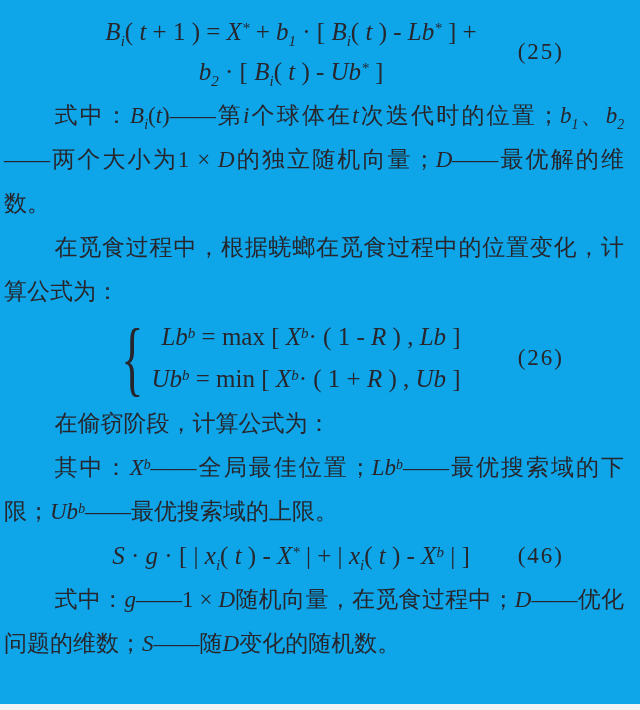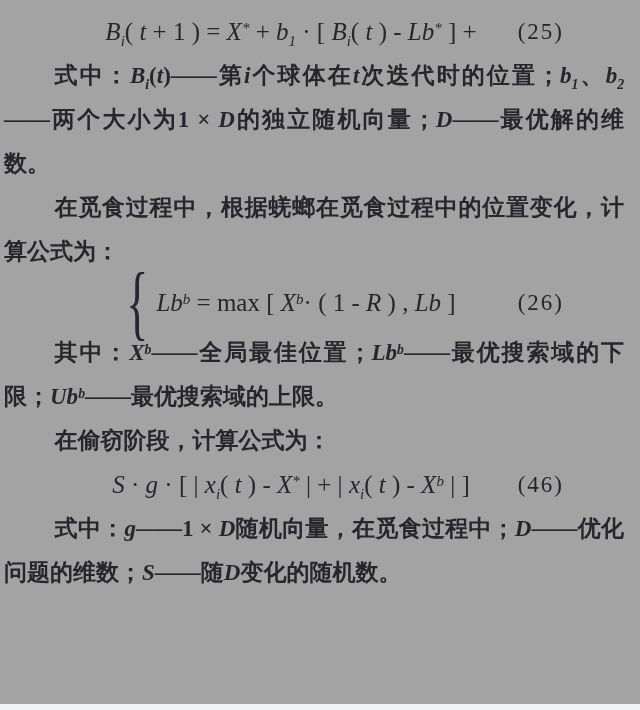--- a/index.html
+++ b/index.html
@@ -1,32 +1,32 @@
 <!DOCTYPE html>
 <html><head>
 <meta charset="utf-8">
 <style>
   html,body { margin:0; padding:0; background:#e9eaec; }
   .page {
     width:640px; height:710px;
-    background:#a3a3a3;
+    background:#0ea5e9;
     box-sizing:border-box;
     padding:10px 16px 0 4px;
     font-family:"Liberation Serif","DejaVu Serif",serif;
     color:#26262c;
     position:relative;
     overflow:hidden;
   }
   .page::after{
     content:""; position:absolute; left:0; right:0; bottom:0; height:6px;
     background:#f2f3f5;
   }
   .para {
     margin:0; font-size:23px; line-height:44px;
-    text-align:justify; text-justify:inter-ideograph;font-weight:bold;
+    text-align:justify; text-justify:inter-ideograph;
   }
   .para.indent { text-indent:2.2em; }
   .eq {
     position:relative; display:flex; justify-content:center;
     padding:2px 46px 2px 0; font-size:25px;
   }
   .eq-group { display:flex; align-items:center; }
   .eq-line { line-height:40px; text-align:center; white-space:nowrap; }
   .braced .eq-line { text-align:right; line-height:42px; }
   .seg-i { font-style:italic; }
@@ -45,37 +45,39 @@
   }
 </style>
 </head>
 <body>
 
 <div class="page">
     <div class="eq">
       <div class="eq-group">
         <div class="eq-lines">
           <div class="eq-line"><span class="seg-i">B</span><sub class="seg-sub">i</sub><span class="seg-n">( </span><span class="seg-i">t</span><span class="seg-n"> + 1 ) = </span><span class="seg-i">X</span><sup class="seg-sup">*</sup><span class="seg-n"> + </span><span class="seg-i">b</span><sub class="seg-sub">1</sub><span class="seg-n"> · [ </span><span class="seg-i">B</span><sub class="seg-sub">i</sub><span class="seg-n">( </span><span class="seg-i">t</span><span class="seg-n"> ) - </span><span class="seg-i">Lb</span><sup class="seg-sup">*</sup><span class="seg-n"> ] +</span></div>
+          <div class="eq-line"><span class="seg-i">b</span><sub class="seg-sub">2</sub><span class="seg-n"> · [ </span><span class="seg-i">B</span><sub class="seg-sub">i</sub><span class="seg-n">( </span><span class="seg-i">t</span><span class="seg-n"> ) - </span><span class="seg-i">Ub</span><sup class="seg-sup">*</sup><span class="seg-n"> ]</span></div>
         </div>
       </div>
       <span class="eq-num">(25)</span>
     </div>
     <p class="para indent"><span class="seg-n">式中：</span><span class="seg-i">B</span><sub class="seg-sub">i</sub><span class="seg-n">(</span><span class="seg-i">t</span><span class="seg-n">)——第</span><span class="seg-i">i</span><span class="seg-n">个球体在</span><span class="seg-i">t</span><span class="seg-n">次迭代时的位置；</span><span class="seg-i">b</span><sub class="seg-sub">1</sub><span class="seg-n">、</span><span class="seg-i">b</span><sub class="seg-sub">2</sub><span class="seg-n">——两个大小为1 × </span><span class="seg-i">D</span><span class="seg-n">的独立随机向量；</span><span class="seg-i">D</span><span class="seg-n">——最优解的维数。</span></p>
     <p class="para indent"><span class="seg-n">在觅食过程中，根据蜣螂在觅食过程中的位置变化，计算公式为：</span></p>
     <div class="eq">
       <div class="eq-group">
         <span class="brace">{</span>
         <div class="eq-lines braced">
           <div class="eq-line"><span class="seg-i">Lb</span><sup class="seg-sup">b</sup><span class="seg-n"> = max [ </span><span class="seg-i">X</span><sup class="seg-sup">b</sup><span class="seg-n">· ( 1 - </span><span class="seg-i">R</span><span class="seg-n"> ) , </span><span class="seg-i">Lb</span><span class="seg-n"> ]</span></div>
+          <div class="eq-line"><span class="seg-i">Ub</span><sup class="seg-sup">b</sup><span class="seg-n"> = min [ </span><span class="seg-i">X</span><sup class="seg-sup">b</sup><span class="seg-n">· ( 1 + </span><span class="seg-i">R</span><span class="seg-n"> ) , </span><span class="seg-i">Ub</span><span class="seg-n"> ]</span></div>
         </div>
       </div>
       <span class="eq-num">(26)</span>
     </div>
+    <p class="para indent"><span class="seg-n">在偷窃阶段，计算公式为：</span></p>
     <p class="para indent"><span class="seg-n">其中：</span><span class="seg-i">X</span><sup class="seg-sup">b</sup><span class="seg-n">——全局最佳位置；</span><span class="seg-i">Lb</span><sup class="seg-sup">b</sup><span class="seg-n">——最优搜索域的下限；</span><span class="seg-i">Ub</span><sup class="seg-sup">b</sup><span class="seg-n">——最优搜索域的上限。</span></p>
-    <p class="para indent"><span class="seg-n">在偷窃阶段，计算公式为：</span></p>
     <div class="eq">
       <div class="eq-group">
         <div class="eq-lines">
           <div class="eq-line"><span class="seg-i">S</span><span class="seg-n"> · </span><span class="seg-i">g</span><span class="seg-n"> · [ | </span><span class="seg-i">x</span><sub class="seg-sub">i</sub><span class="seg-n">( </span><span class="seg-i">t</span><span class="seg-n"> ) - </span><span class="seg-i">X</span><sup class="seg-sup">*</sup><span class="seg-n"> | + | </span><span class="seg-i">x</span><sub class="seg-sub">i</sub><span class="seg-n">( </span><span class="seg-i">t</span><span class="seg-n"> ) - </span><span class="seg-i">X</span><sup class="seg-sup">b</sup><span class="seg-n"> | ]</span></div>
         </div>
       </div>
       <span class="eq-num">(46)</span>
     </div>
     <p class="para indent"><span class="seg-n">式中：</span><span class="seg-i">g</span><span class="seg-n">——1 × </span><span class="seg-i">D</span><span class="seg-n">随机向量，在觅食过程中；</span><span class="seg-i">D</span><span class="seg-n">——优化问题的维数；</span><span class="seg-i">S</span><span class="seg-n">——随</span><span class="seg-i">D</span><span class="seg-n">变化的随机数。</span></p>
   </div>

